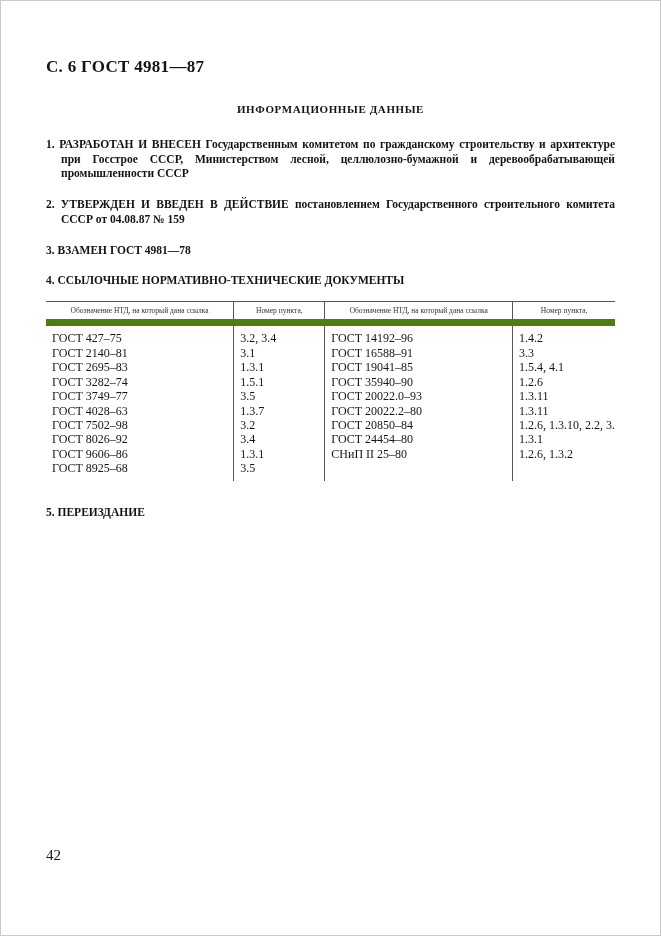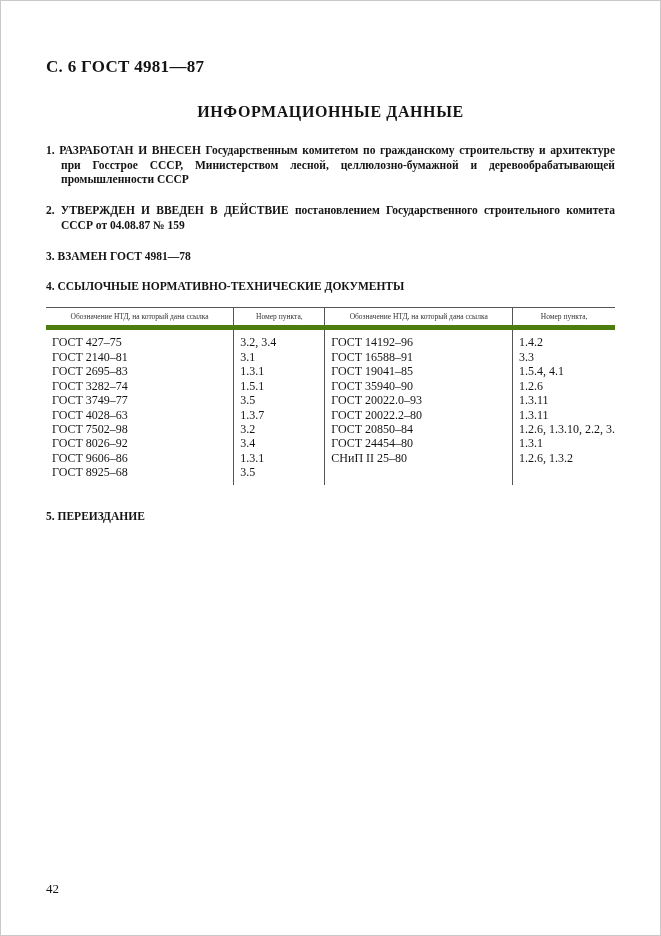--- a/index.html
+++ b/index.html
@@ -22,21 +22,21 @@
   .doc-header {
     margin-top: 56px;
     font-size: 17px;
     font-weight: 700;
     letter-spacing: 0.3px;
   }
 
   .doc-title {
     margin-top: 26px;
     text-align: center;
-    font-size: 16px;
+    font-size: 11px;
     font-weight: 700;
     letter-spacing: 0.6px;
   }
 
   .item {
     margin-top: 16px;
     font-size: 11.5px;
     font-weight: 700;
     line-height: 1.28;
     text-align: justify;
@@ -52,21 +52,21 @@
     border-collapse: collapse;
     border-top: 1px solid #555;
     table-layout: fixed;
   }
   table.refs th {
     font-weight: 400;
     font-size: 7.5px;
     color: #333;
     vertical-align: middle;
     padding: 4px 2px;
-    border-bottom: 5px solid #4d7c0f;
+    border-bottom: 7px solid #4d7c0f;
     line-height: 1.25;
   }
   table.refs th .th-inner {
     display: inline-block;
     max-width: 150px;
   }
   table.refs td {
     font-size: 12px;
     line-height: 1.12;
     padding: 0.5px 4px 0.5px 6px;
@@ -81,22 +81,22 @@
   .c0 { width: 33%; }
   .c1 { width: 16%; }
   .c2 { width: 33%; }
   .c3 { width: 18%; }
   td.c1, td.c3 { padding-left: 9px; }
   .vline { border-left: 1px solid #555; }
 
   .page-number {
     position: absolute;
     left: 45px;
-    top: 880px;
-    font-size: 13px;
+    top: 846px;
+    font-size: 15px;
     font-weight: 400;
   }
 </style>
 </head>
 <body>
 
 <div class="page">
   <div class="content">
 
     <p class="doc-header">С. 6 ГОСТ 4981—87</p>

